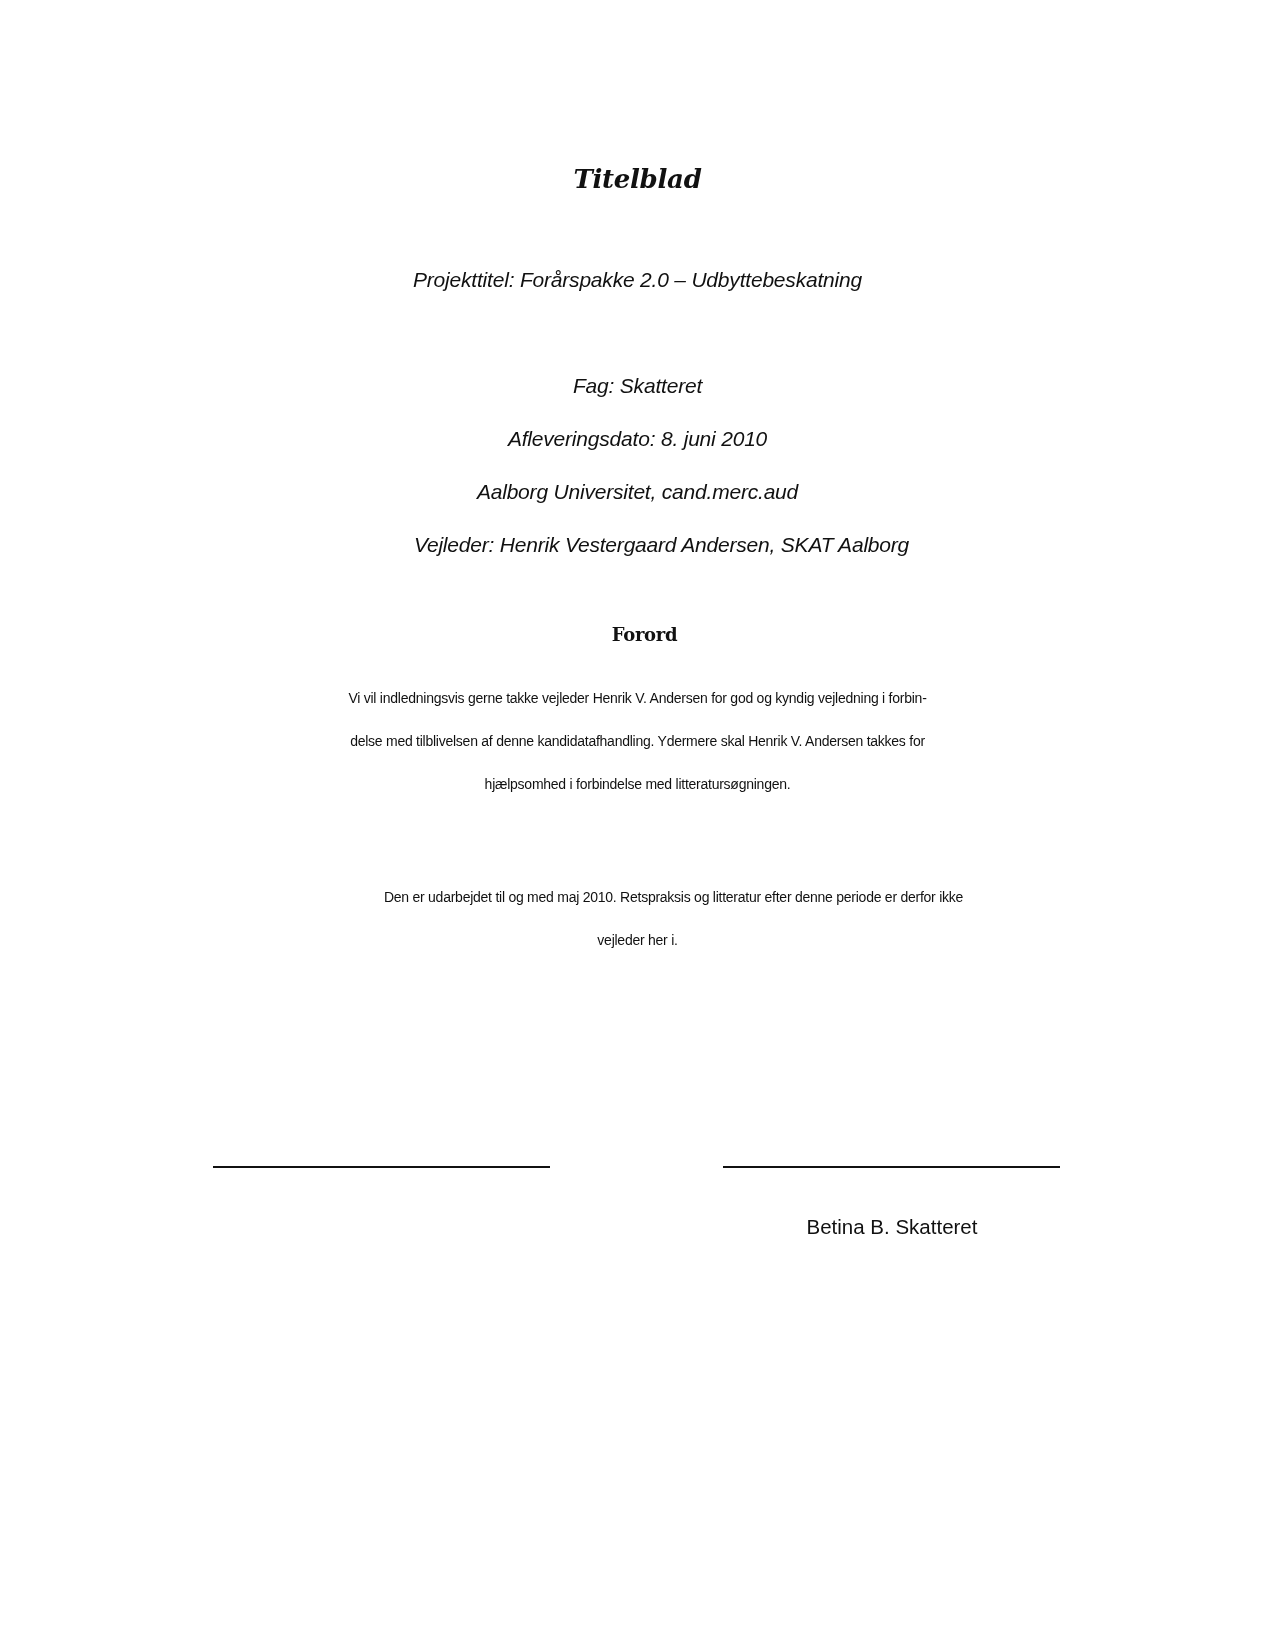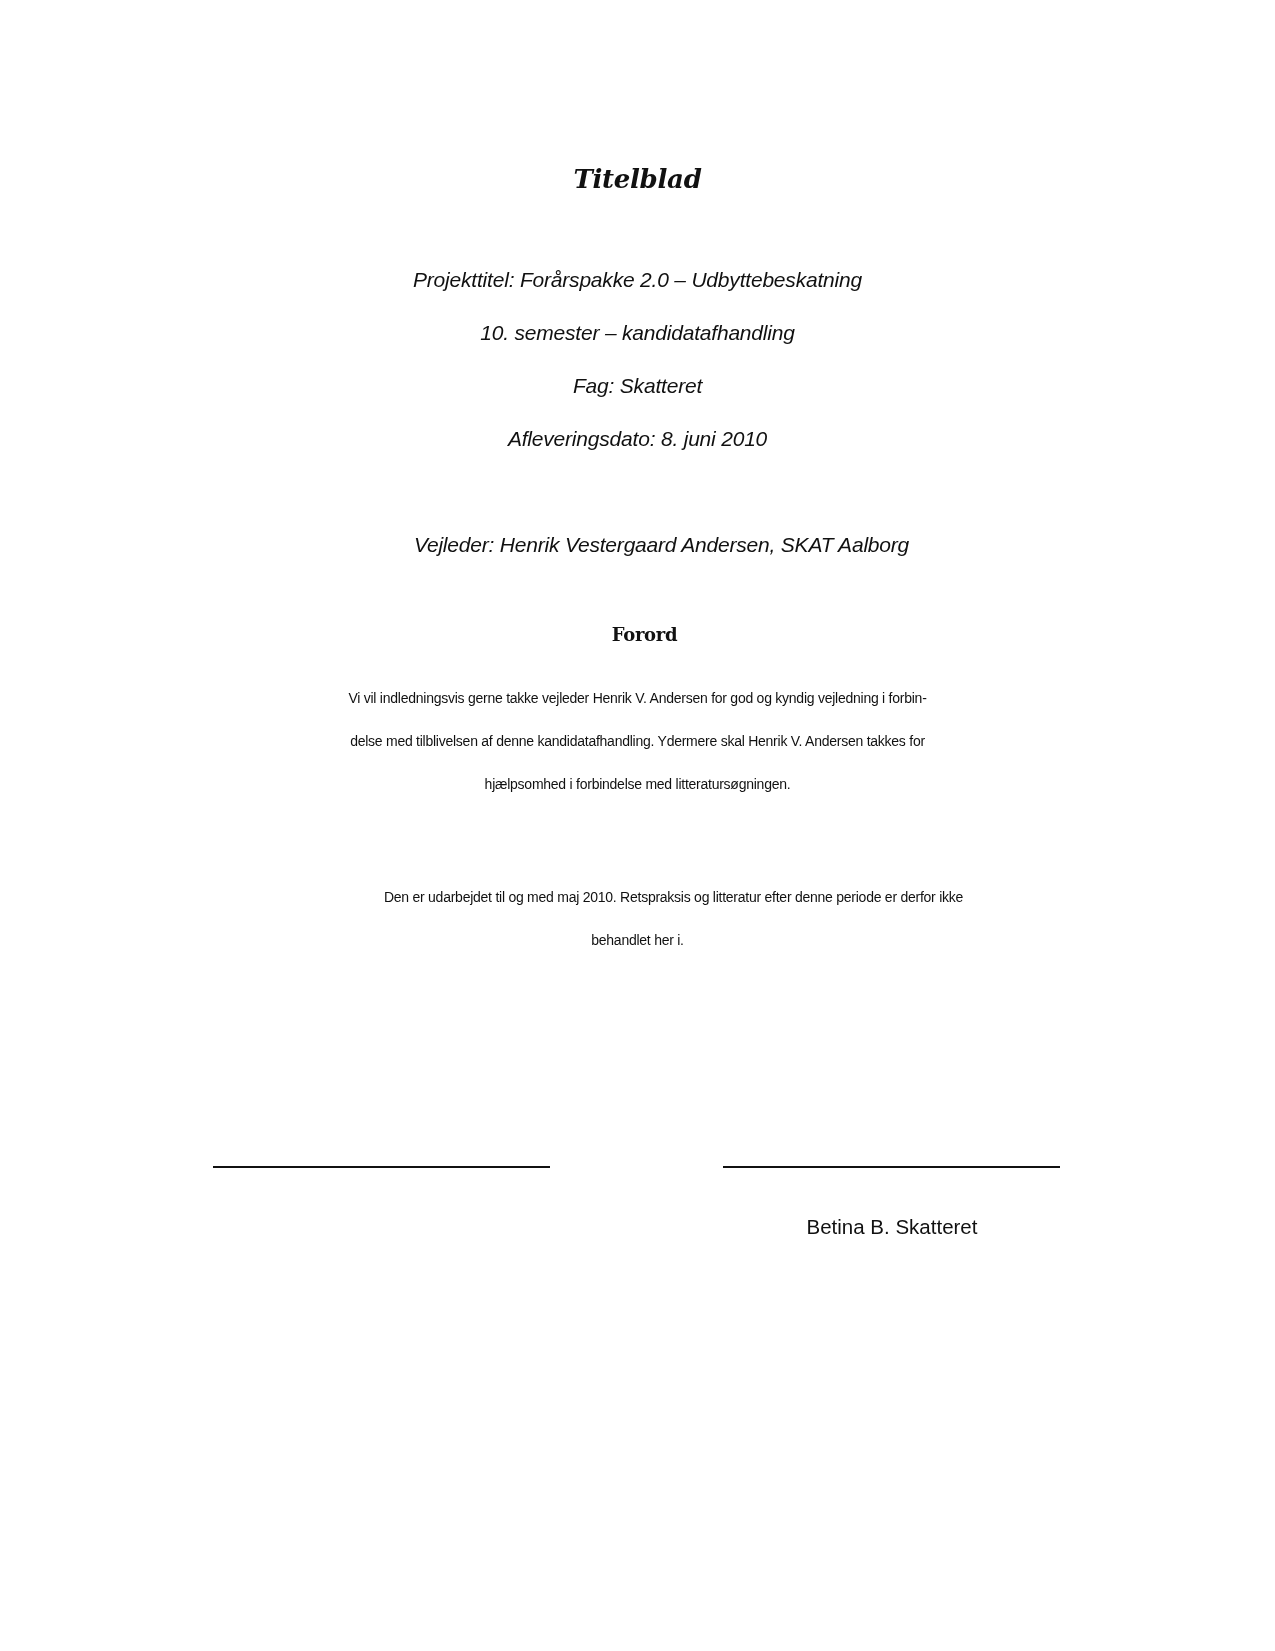--- a/index.html
+++ b/index.html
@@ -72,32 +72,32 @@
     }
   </style>
 </head>
 <body>
 
 <div class="page">
 
   <div class="center-line title" style="top:164px;">Titelblad</div>
 
   <div class="center-line meta" style="top:232px;">Projekttitel: Forårspakke 2.0 – Udbyttebeskatning</div>
-  <div class="center-line meta" style="top:285px;">10. semester – kandidatafhandling</div>
   <div class="center-line meta" style="top:338px;">Fag: Skatteret</div>
   <div class="center-line meta" style="top:391px;">Afleveringsdato: 8. juni 2010</div>
+  <div class="center-line meta" style="top:444px;">Aalborg Universitet, cand.merc.aud</div>
   <div class="center-line meta" style="top:497px;padding-left:24px;">Vejleder: Henrik Vestergaard Andersen, SKAT Aalborg</div>
 
   <div class="center-line heading" style="top:624px;">Forord</div>
 
   <div class="center-line body-line" style="top:690px;">Vi vil indledningsvis gerne takke vejleder Henrik V. Andersen for god og kyndig vejledning i forbin-</div>
   <div class="center-line body-line" style="top:733px;">delse med tilblivelsen af denne kandidatafhandling. Ydermere skal Henrik V. Andersen takkes for</div>
   <div class="center-line body-line" style="top:776px;">hjælpsomhed i forbindelse med litteratursøgningen.</div>
 
   <div class="center-line body-line" style="top:889px;margin-left:36px;">Den er udarbejdet til og med maj 2010. Retspraksis og litteratur efter denne periode er derfor ikke</div>
-  <div class="center-line body-line" style="top:932px;">behandlet her i.</div>
+  <div class="center-line body-line" style="top:932px;">vejleder her i.</div>
 
   <div class="sig-line" style="left:213px;"></div>
   <div class="sig-line" style="left:723px;"></div>
 
   <div class="sig-name" style="left:692px;">Betina B. Skatteret</div>
 
 </div>
 
 </body></html>

